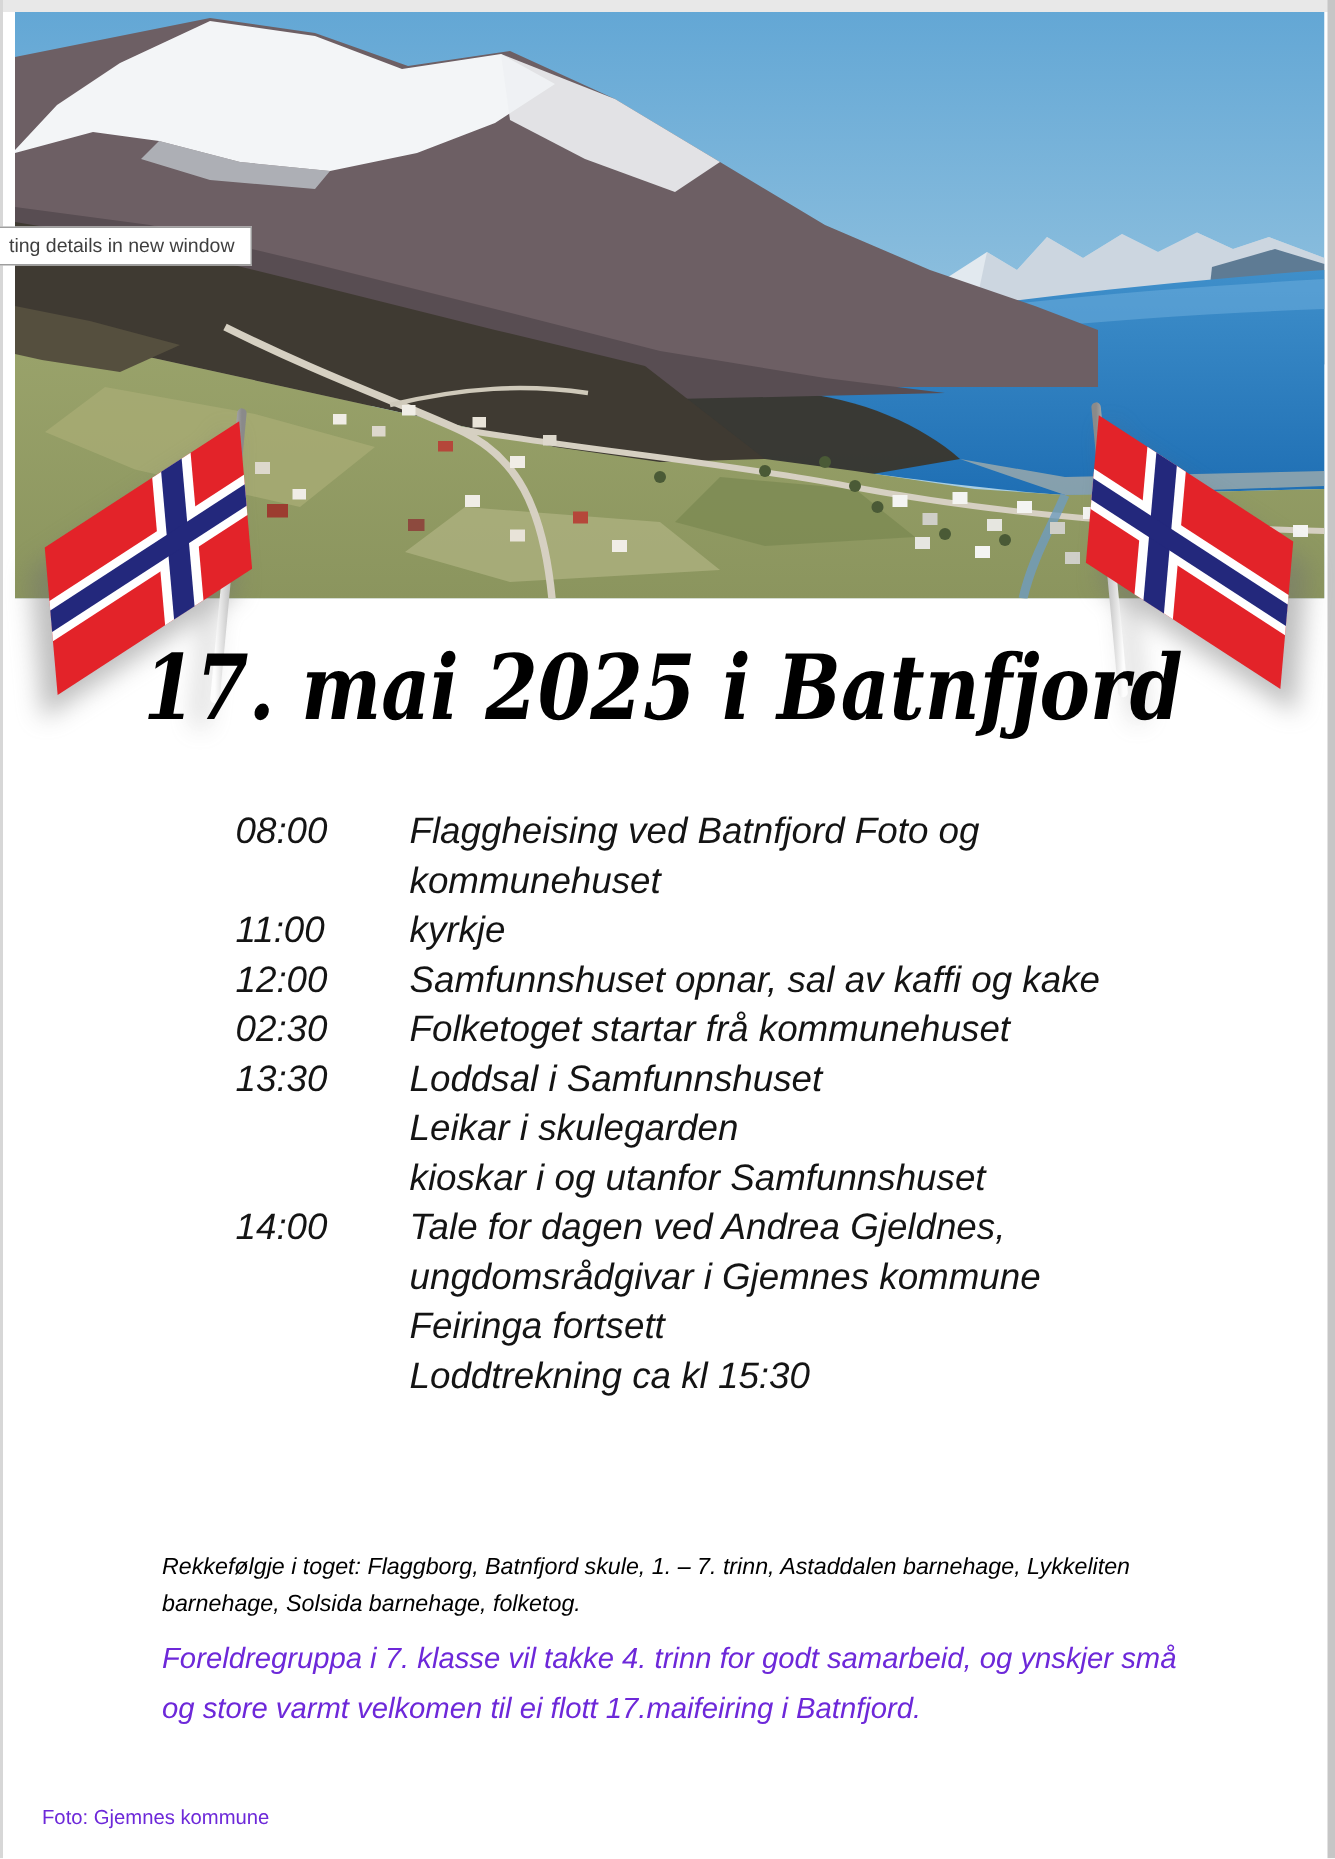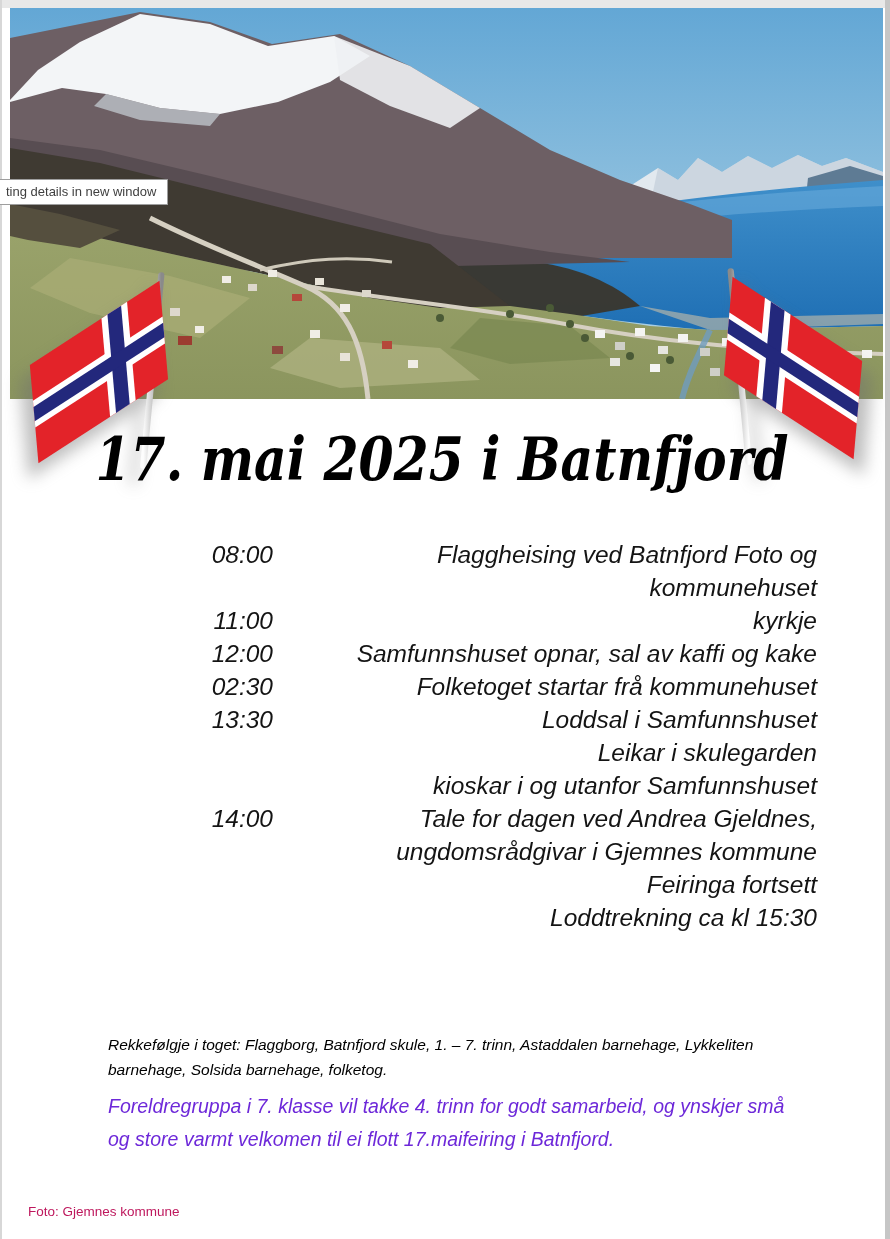--- a/index.html
+++ b/index.html
@@ -6,41 +6,41 @@
   .canvas{position:relative;width:890px;height:1239px;background:#ffffff;overflow:hidden;
           font-family:"Liberation Sans",sans-serif;color:#141414;}
   
   .top-strip{position:absolute;left:0;top:0;width:890px;height:8px;background:#e8e8e8;}
   .left-hairline{position:absolute;left:0;top:0;width:2px;height:100%;background:#d7d7d7;}
   .right-bar{position:absolute;right:0;top:0;width:5px;height:100%;background:#c6c6c6;}
   
   .photo{position:absolute;left:10px;top:8px;width:873px;height:391px;display:block;}
   
   .tooltip{position:absolute;left:-1px;top:151px;background:#ffffff;border:1px solid #9e9e9e;
-           padding:4px 11px 5px 6px;font-size:13px;color:#3f3f3f;white-space:nowrap;z-index:30;margin-top:28px;}
+           padding:4px 11px 5px 6px;font-size:13px;color:#3f3f3f;white-space:nowrap;z-index:30;}
   
   .flag{position:absolute;width:180px;height:211px;z-index:20;
         filter:drop-shadow(-10px 16px 8px rgba(110,110,110,.45));}
   .flag-left{left:12px;top:270px;}
   .flag-right{left:700px;top:266px;transform:scaleX(-1);}
   
   .title{position:absolute;left:0;top:424px;width:884px;text-align:center;z-index:25;
          font-family:"DejaVu Serif",serif;font-style:italic;font-weight:700;font-size:60px;
          color:#000;transform:scaleX(.84);letter-spacing:0;}
   
-  .schedule{position:absolute;left:157px;top:538px;width:660px;text-align:right;}
+  .schedule{position:absolute;left:157px;top:538px;width:660px;}
   .sch-row{display:grid;grid-template-columns:116px auto;}
   .sch-time,.sch-lines{font-style:italic;font-size:24.5px;line-height:33px;color:#141414;}
   .sch-lines div{white-space:nowrap;}
   
   .note-order{position:absolute;left:108px;top:1032px;width:690px;font-style:italic;
               font-size:15.5px;line-height:25px;color:#000000;}
   .note-thanks{position:absolute;left:108px;top:1090px;width:700px;font-style:italic;
                font-size:19.5px;line-height:33px;color:#6d28d9;}
-  .photo-credit{position:absolute;left:28px;top:1204px;font-size:13.5px;color:#be185d;}
+  .photo-credit{position:absolute;left:28px;top:1204px;font-size:13.5px;color:#6d28d9;}
 </style>
 </head>
 <body>
 
 <div class="canvas">
 
   <div class="top-strip"></div>
 
   <svg class="photo" viewBox="0 0 873 391" preserveAspectRatio="none">
     <defs>

